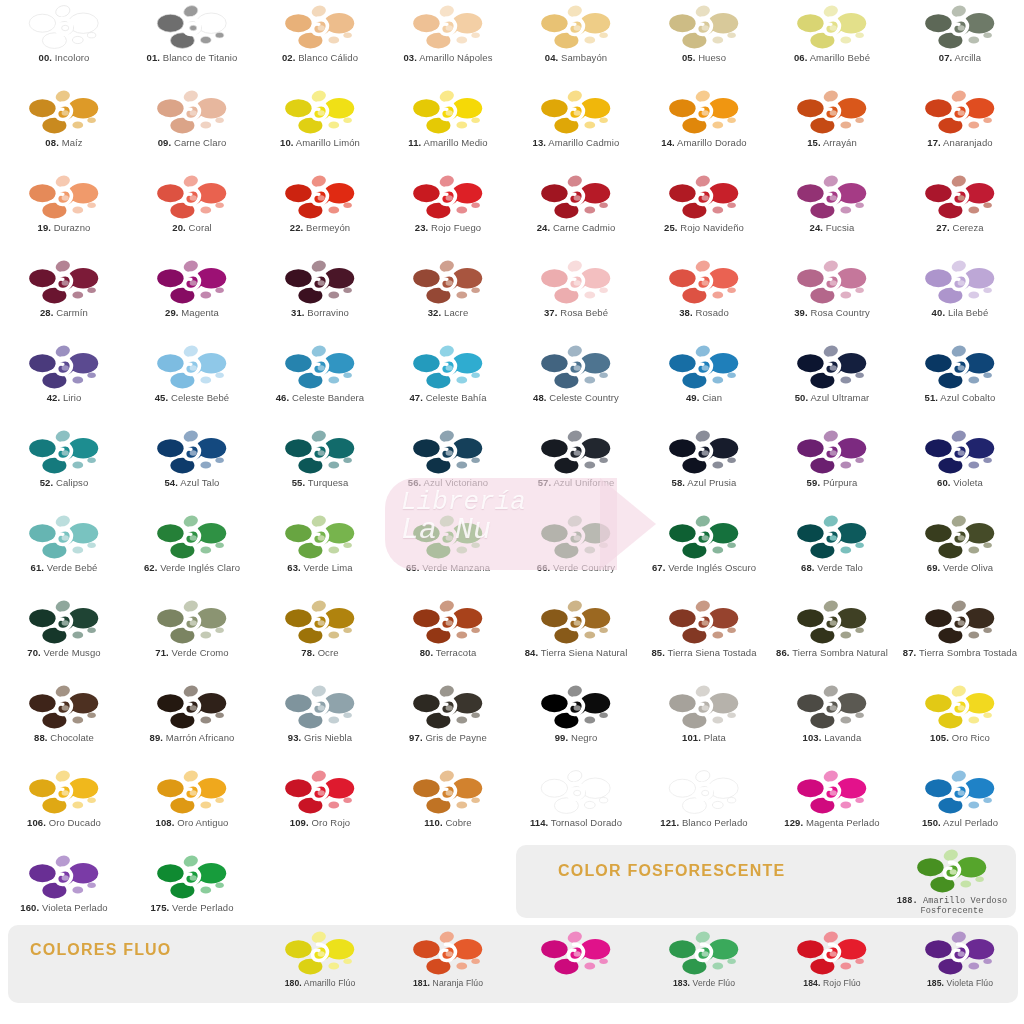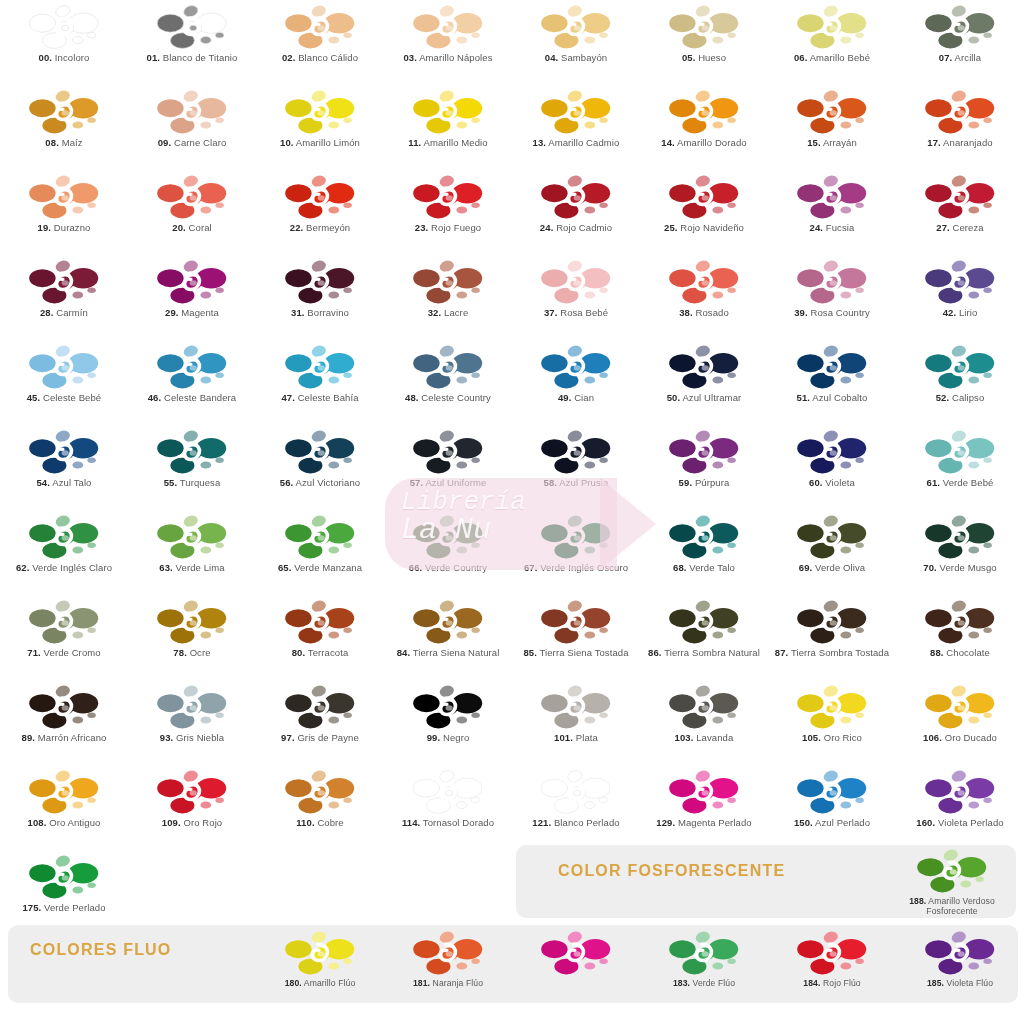--- a/index.html
+++ b/index.html
@@ -493,21 +493,21 @@
       <ellipse cx="44" cy="61" rx="20" ry="13" fill="#a01521"></ellipse>
       <ellipse cx="58" cy="12" rx="12" ry="9" fill="#d4868d" transform="rotate(-18 58 12)"></ellipse>
       <ellipse cx="62" cy="40" rx="14" ry="11" fill="#b61a27"></ellipse>
       <ellipse cx="83" cy="60" rx="9" ry="6" fill="#d4868d"></ellipse>
       <ellipse cx="106" cy="52" rx="7" ry="4.5" fill="#d4868d"></ellipse>
       <path d="M56 24 C70 24 76 34 70 44 C64 54 50 52 48 44 C46 36 52 32 58 34" fill="none" stroke="#ffffff" stroke-width="6" stroke-linecap="round"></path>
       <ellipse cx="62" cy="40" rx="6" ry="4.5" fill="#d4868d"></ellipse>
     </g>
   </svg>
       <div class="caption">
-        <b>24.</b> <span>Rojo Cadmio</span>
+        <b>24.</b> <span>Carne Cadmio</span>
       </div>
     </div>
       <div class="swatch">
 
   <svg class="blob" viewBox="0 0 120 80">
     <g stroke="none" stroke-width="0">
       <ellipse cx="24" cy="32" rx="22" ry="15" fill="#b01a23"></ellipse>
       <ellipse cx="92" cy="32" rx="25" ry="17" fill="#c7202a"></ellipse>
       <ellipse cx="44" cy="61" rx="20" ry="13" fill="#b01a23"></ellipse>
       <ellipse cx="58" cy="12" rx="12" ry="9" fill="#dc8a90" transform="rotate(-18 58 12)"></ellipse>
@@ -684,20 +684,39 @@
       <ellipse cx="58" cy="12" rx="12" ry="9" fill="#dfb0c4" transform="rotate(-18 58 12)"></ellipse>
       <ellipse cx="62" cy="40" rx="14" ry="11" fill="#c5779b"></ellipse>
       <ellipse cx="83" cy="60" rx="9" ry="6" fill="#dfb0c4"></ellipse>
       <ellipse cx="106" cy="52" rx="7" ry="4.5" fill="#dfb0c4"></ellipse>
       <path d="M56 24 C70 24 76 34 70 44 C64 54 50 52 48 44 C46 36 52 32 58 34" fill="none" stroke="#ffffff" stroke-width="6" stroke-linecap="round"></path>
       <ellipse cx="62" cy="40" rx="6" ry="4.5" fill="#dfb0c4"></ellipse>
     </g>
   </svg>
       <div class="caption">
         <b>39.</b> <span>Rosa Country</span>
+      </div>
+    </div>
+      <div class="swatch">
+
+  <svg class="blob" viewBox="0 0 120 80">
+    <g stroke="none" stroke-width="0">
+      <ellipse cx="24" cy="32" rx="22" ry="15" fill="#ad95cc"></ellipse>
+      <ellipse cx="92" cy="32" rx="25" ry="17" fill="#bda7d6"></ellipse>
+      <ellipse cx="44" cy="61" rx="20" ry="13" fill="#ad95cc"></ellipse>
+      <ellipse cx="58" cy="12" rx="12" ry="9" fill="#d9cbe7" transform="rotate(-18 58 12)"></ellipse>
+      <ellipse cx="62" cy="40" rx="14" ry="11" fill="#bda7d6"></ellipse>
+      <ellipse cx="83" cy="60" rx="9" ry="6" fill="#d9cbe7"></ellipse>
+      <ellipse cx="106" cy="52" rx="7" ry="4.5" fill="#d9cbe7"></ellipse>
+      <path d="M56 24 C70 24 76 34 70 44 C64 54 50 52 48 44 C46 36 52 32 58 34" fill="none" stroke="#ffffff" stroke-width="6" stroke-linecap="round"></path>
+      <ellipse cx="62" cy="40" rx="6" ry="4.5" fill="#d9cbe7"></ellipse>
+    </g>
+  </svg>
+      <div class="caption">
+        <b>40.</b> <span>Lila Bebé</span>
       </div>
     </div>
       <div class="swatch">
 
   <svg class="blob" viewBox="0 0 120 80">
     <g stroke="none" stroke-width="0">
       <ellipse cx="24" cy="32" rx="22" ry="15" fill="#4a3a7c"></ellipse>
       <ellipse cx="92" cy="32" rx="25" ry="17" fill="#5b4a90"></ellipse>
       <ellipse cx="44" cy="61" rx="20" ry="13" fill="#4a3a7c"></ellipse>
       <ellipse cx="58" cy="12" rx="12" ry="9" fill="#9b90c0" transform="rotate(-18 58 12)"></ellipse>
@@ -1641,21 +1660,21 @@
   </svg>
       <div class="caption">
         <b>175.</b> <span>Verde Perlado</span>
       </div>
     </div>
     </div>
 
   <div class="panel" style="left:516px;top:845px;width:500px;height:73px;">
   </div>
   <div class="panel-title" style="left:558px;top:862px;">COLOR FOSFORESCENTE</div>
-  <div class="panel-swatch" style="left:888px;top:848px;" id="phos-swatch">
+  <div class="panel-swatch" style="left:888px;top:848px;font-family:Liberation Mono, monospace;" id="phos-swatch">
   <svg class="blob" viewBox="0 0 120 80">
     <g stroke="none" stroke-width="0">
       <ellipse cx="24" cy="32" rx="22" ry="15" fill="#479021"></ellipse>
       <ellipse cx="92" cy="32" rx="25" ry="17" fill="#56a52c"></ellipse>
       <ellipse cx="44" cy="61" rx="20" ry="13" fill="#479021"></ellipse>
       <ellipse cx="58" cy="12" rx="12" ry="9" fill="#c5e3a8" transform="rotate(-18 58 12)"></ellipse>
       <ellipse cx="62" cy="40" rx="14" ry="11" fill="#56a52c"></ellipse>
       <ellipse cx="83" cy="60" rx="9" ry="6" fill="#c5e3a8"></ellipse>
       <ellipse cx="106" cy="52" rx="7" ry="4.5" fill="#c5e3a8"></ellipse>
       <path d="M56 24 C70 24 76 34 70 44 C64 54 50 52 48 44 C46 36 52 32 58 34" fill="none" stroke="#ffffff" stroke-width="6" stroke-linecap="round"></path>

